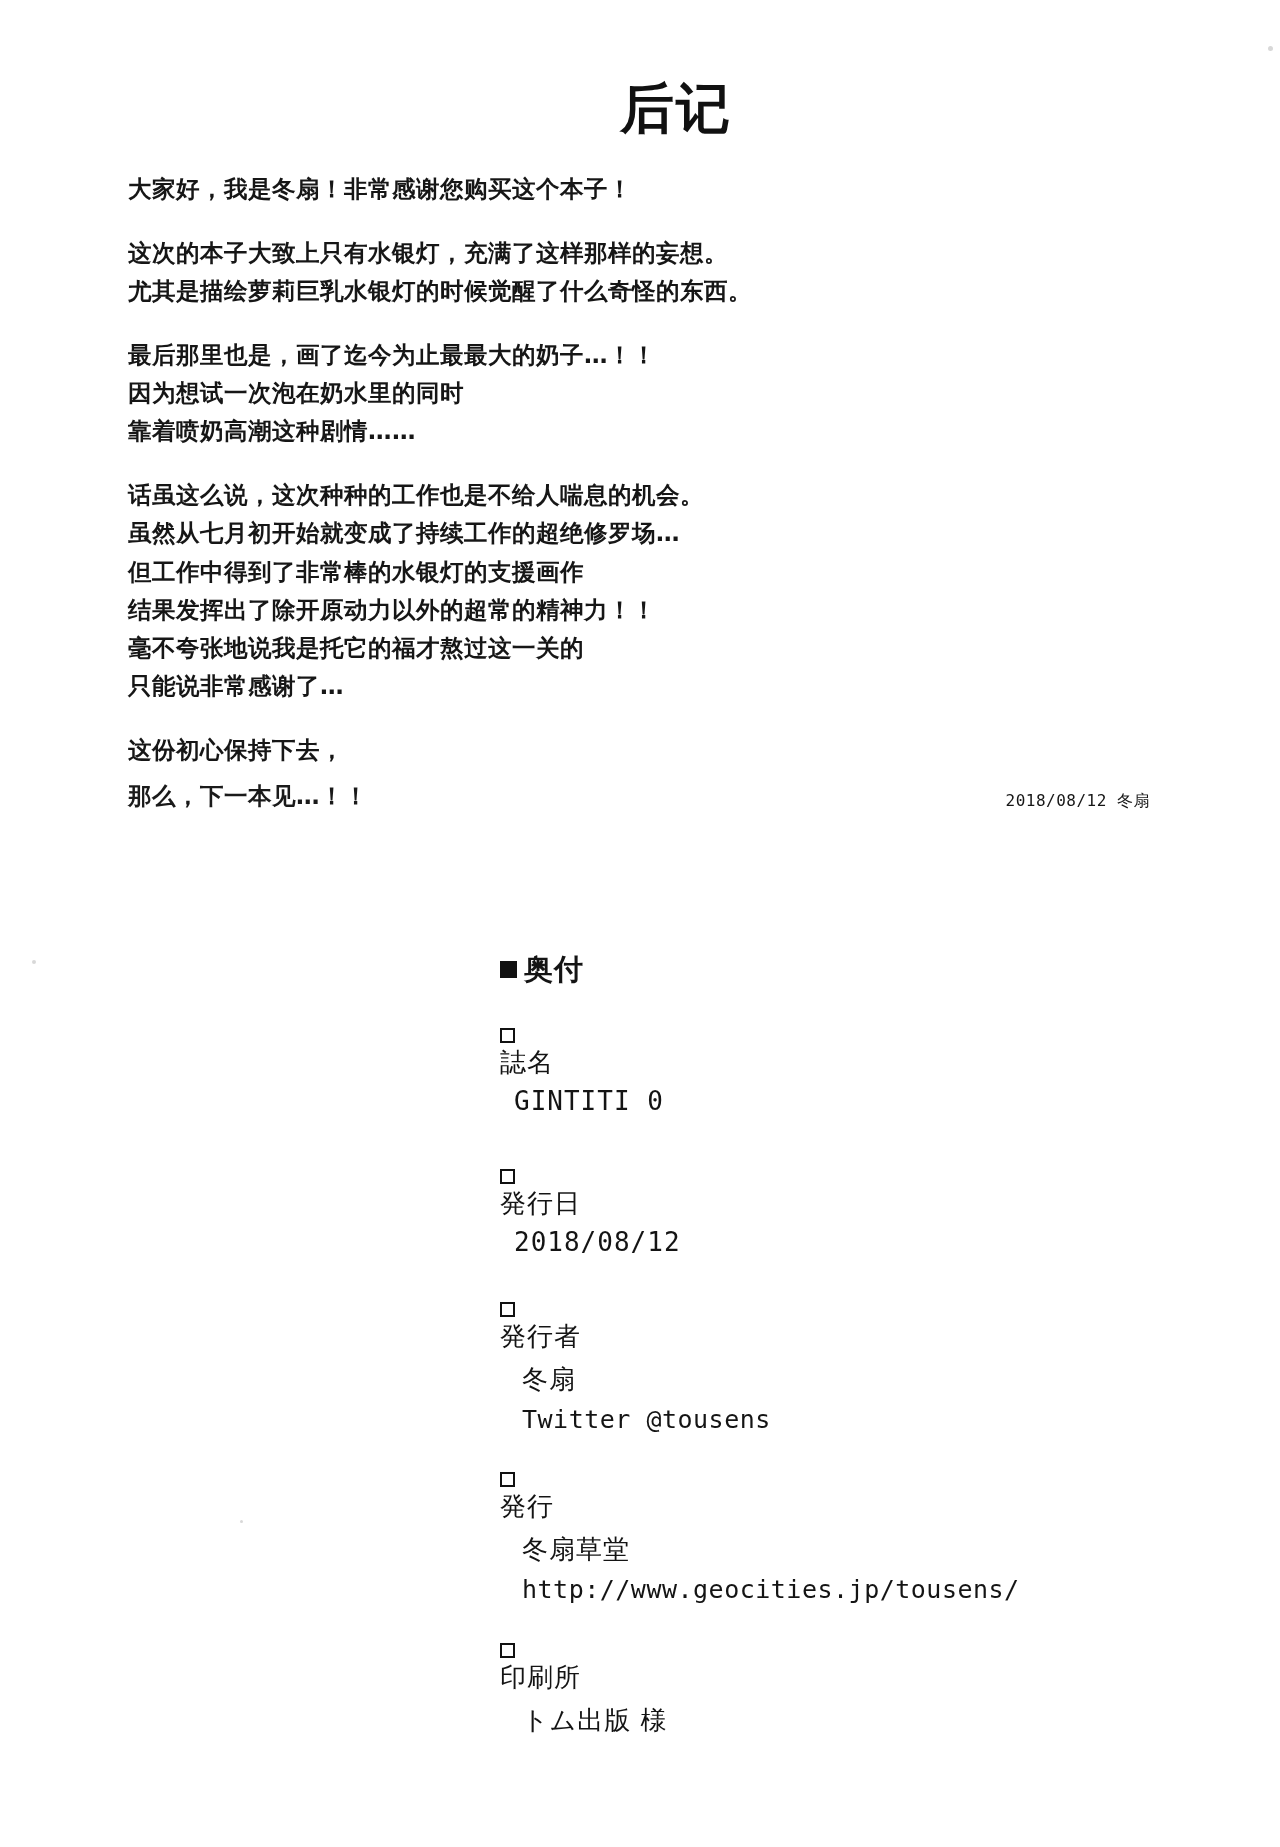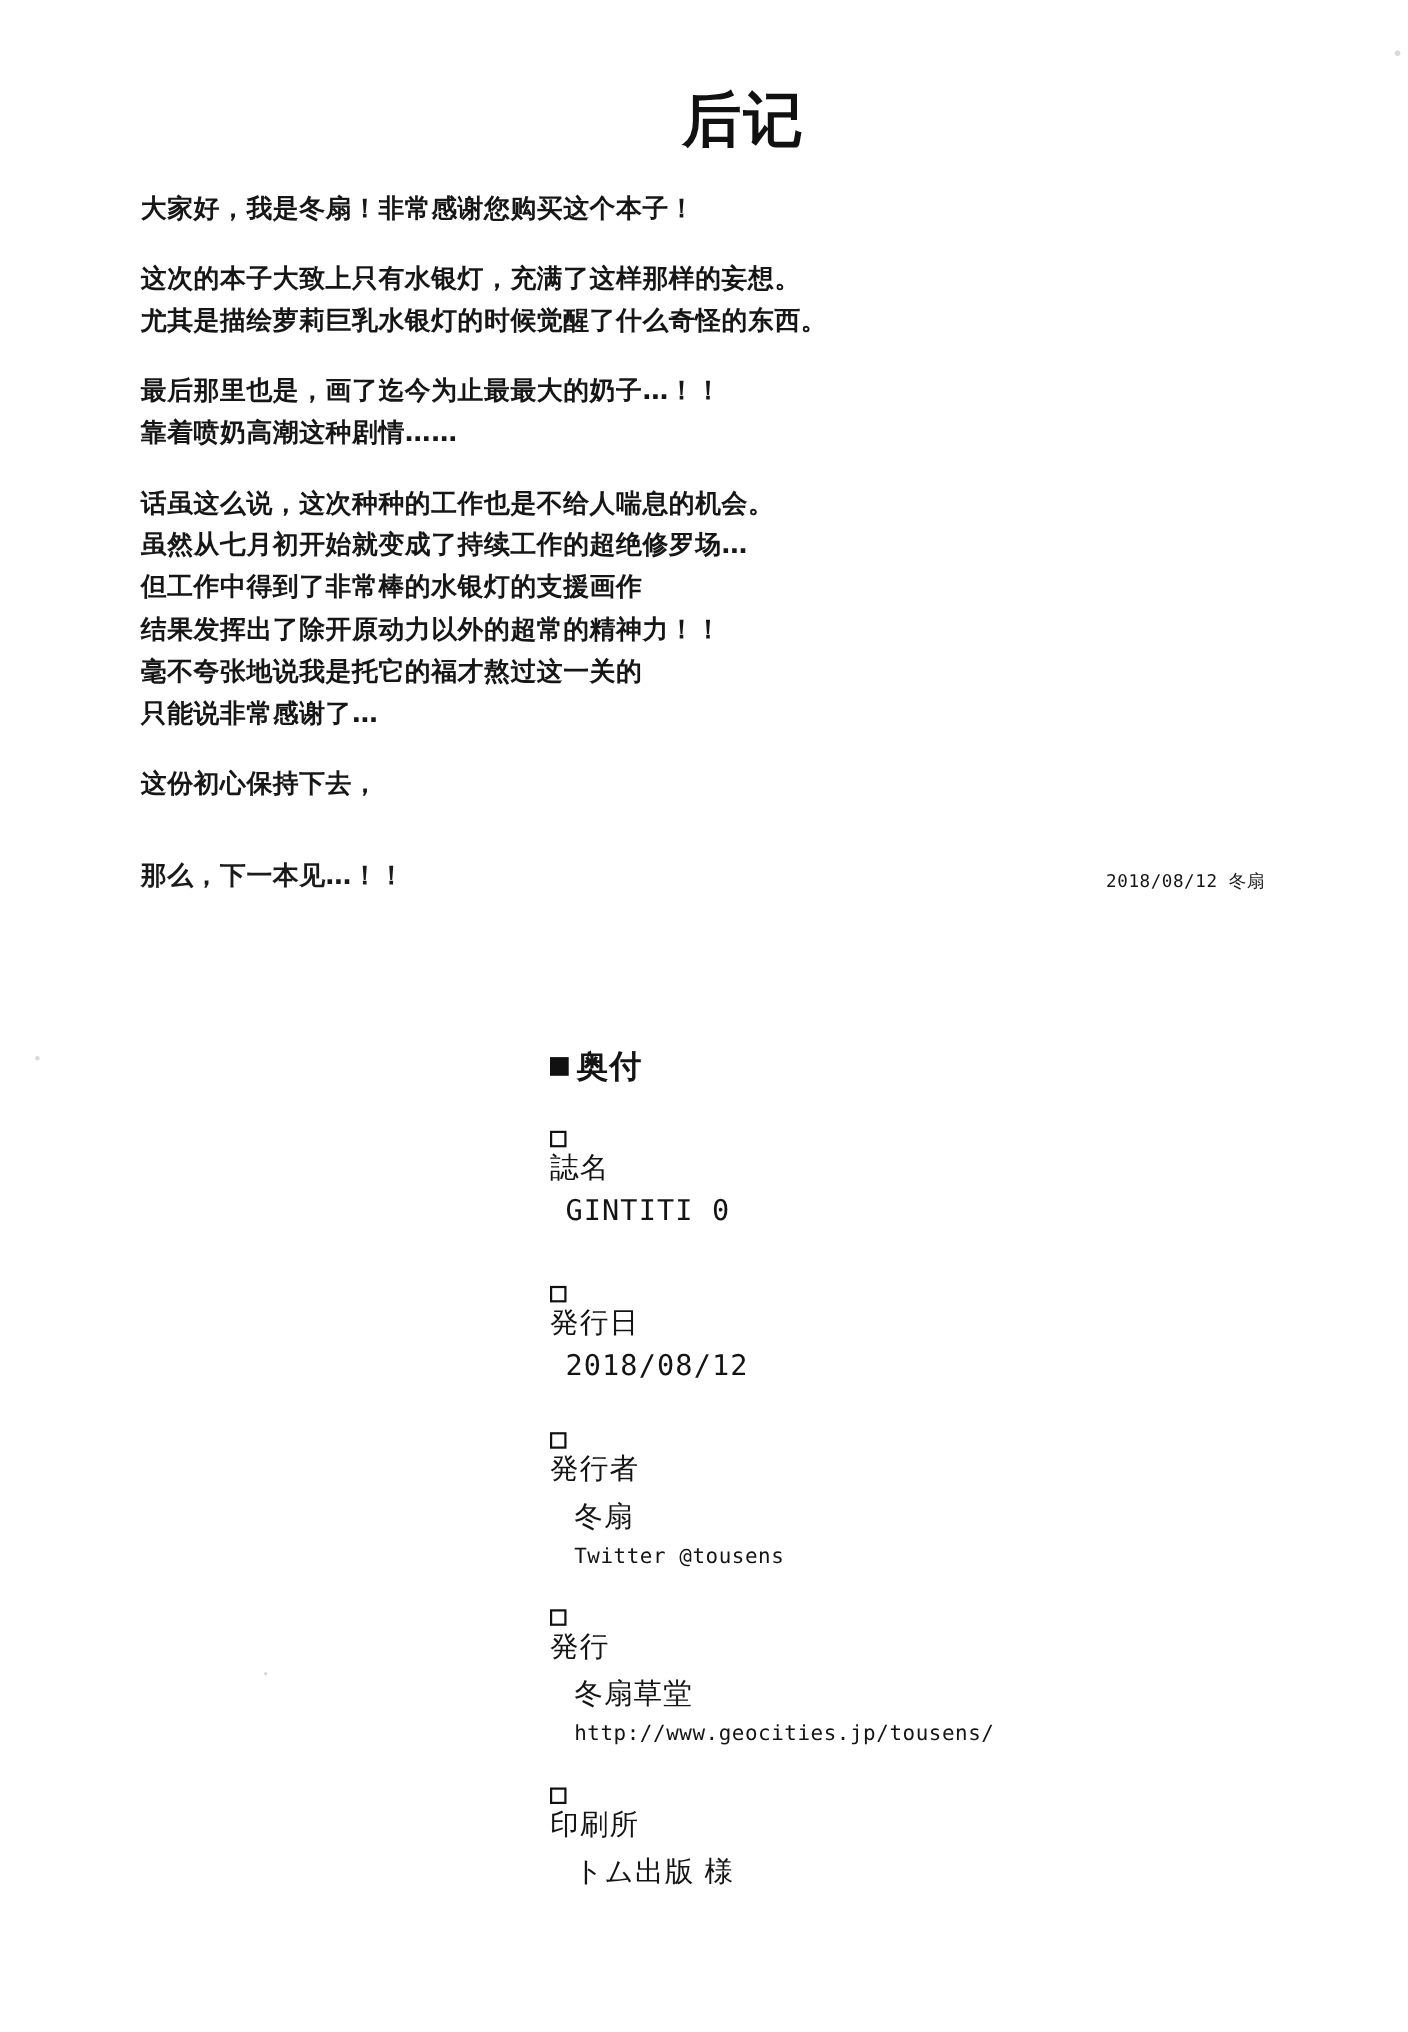--- a/index.html
+++ b/index.html
@@ -131,21 +131,21 @@
   }
   .col-sub {
     font-family: "DejaVu Sans", sans-serif;
     font-size: 26px;
     margin-left: 22px;
     margin-top: 4px;
     letter-spacing: 1px;
   }
   .col-sub-mono {
     font-family: "DejaVu Sans Mono", monospace;
-    font-size: 19px;
+    font-size: 25px;
     margin-left: 22px;
     margin-top: 2px;
     letter-spacing: 0.5px;
   }
   .gap-sm { margin-bottom: 40px; }
   .gap-md { margin-bottom: 48px; }
 
   
   .speck {
     position: absolute;
@@ -161,20 +161,21 @@
 <div class="afterword">
   <p>
     <span class="line">大家好，我是冬扇！非常感谢您购买这个本子！</span>
   </p>
   <p>
     <span class="line">这次的本子大致上只有水银灯，充满了这样那样的妄想。</span>
     <span class="line">尤其是描绘萝莉巨乳水银灯的时候觉醒了什么奇怪的东西。</span>
   </p>
   <p>
     <span class="line">最后那里也是，画了迄今为止最最大的奶子…！！</span>
+    <span class="line">因为想试一次泡在奶水里的同时</span>
     <span class="line">靠着喷奶高潮这种剧情……</span>
   </p>
   <p>
     <span class="line">话虽这么说，这次种种的工作也是不给人喘息的机会。</span>
     <span class="line">虽然从七月初开始就变成了持续工作的超绝修罗场…</span>
     <span class="line">但工作中得到了非常棒的水银灯的支援画作</span>
     <span class="line">结果发挥出了除开原动力以外的超常的精神力！！</span>
     <span class="line">毫不夸张地说我是托它的福才熬过这一关的</span>
     <span class="line">只能说非常感谢了…</span>
   </p>

